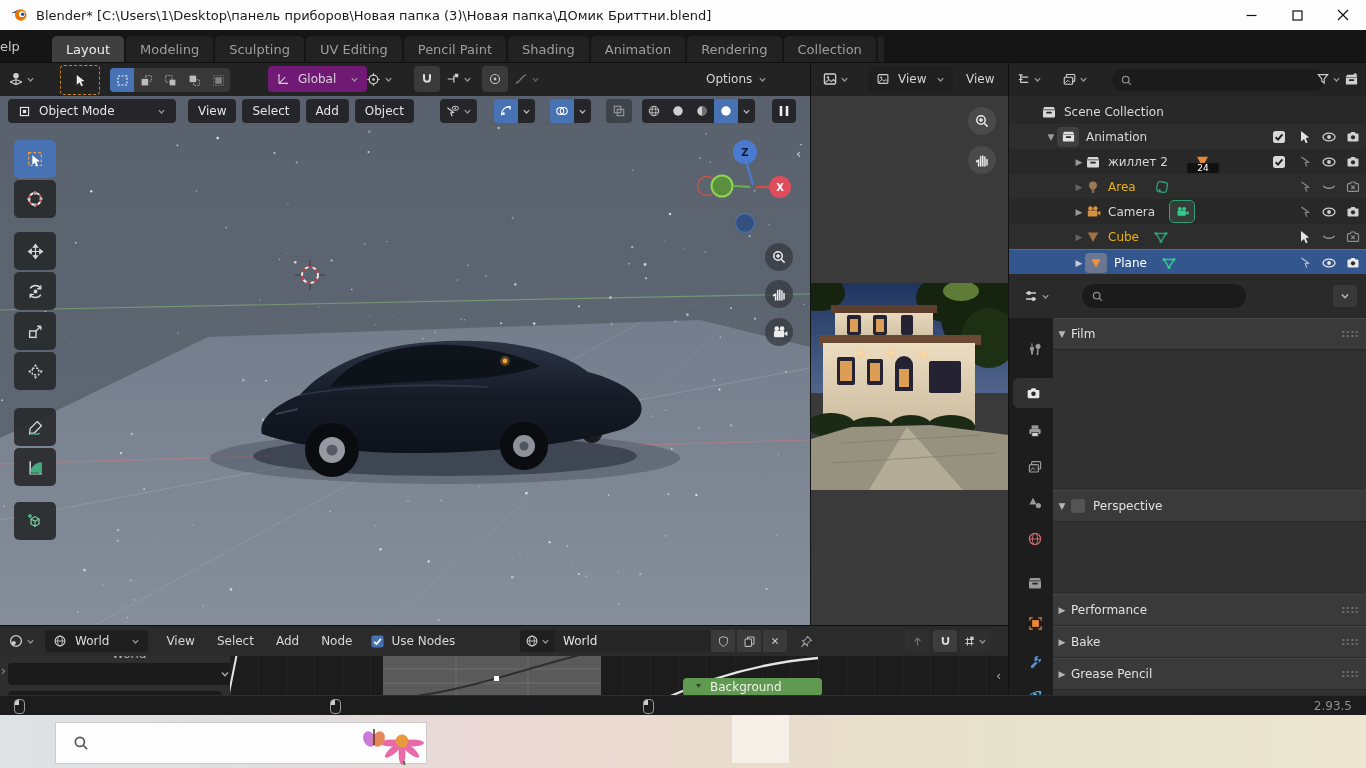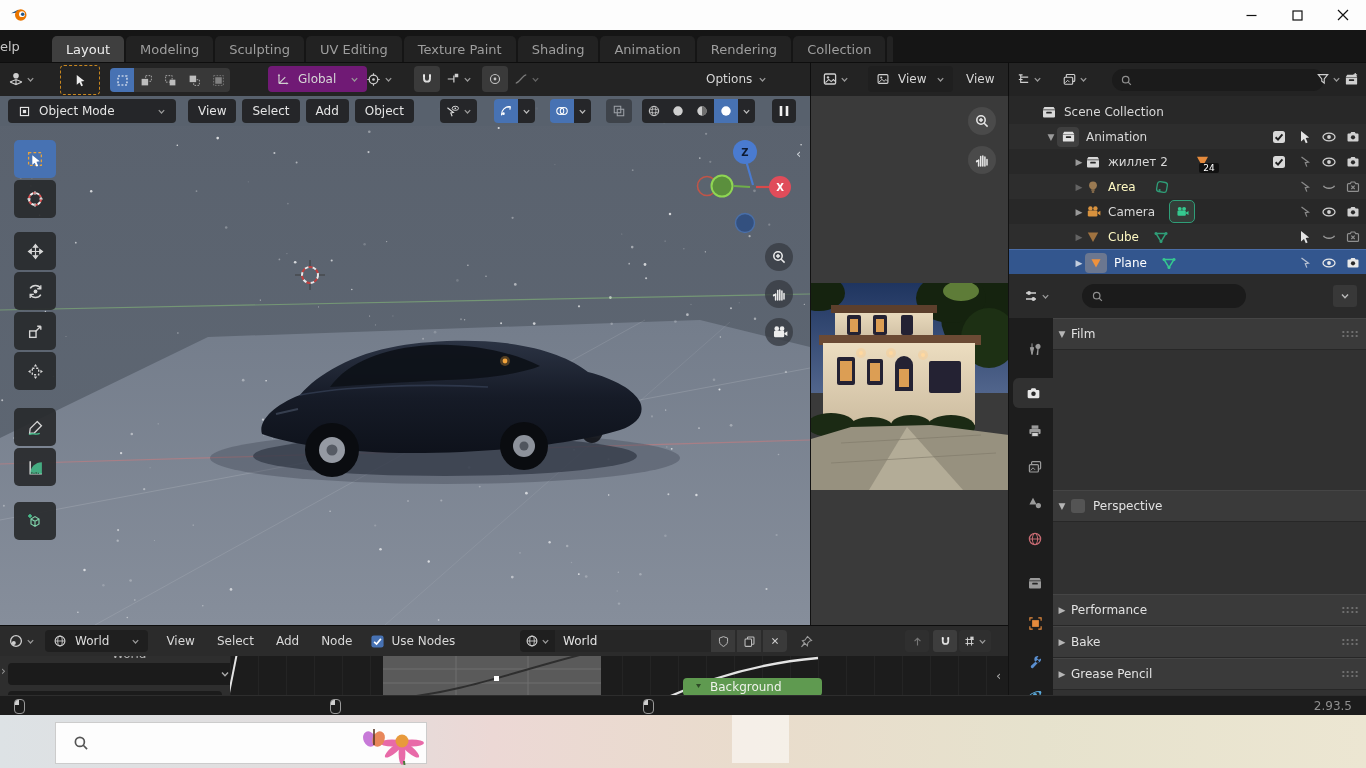--- a/index.html
+++ b/index.html
@@ -38,21 +38,21 @@
   .navball{position:absolute;border-radius:50%;display:flex;align-items:center;justify-content:center;
            font-size:10px;font-weight:bold;}
   .sidebtn{position:absolute;width:28px;height:28px;border-radius:50%;background:rgba(54,58,64,0.75);
            display:flex;align-items:center;justify-content:center;}
   
   #imgpane{left:810px;top:96px;width:198px;height:529px;background:#3a3a3a;border-left:1px solid #121212;}
   
   #outliner{left:1008px;top:96px;width:358px;height:178px;background:#282828;border-left:1px solid #121212;}
   .olrow{position:absolute;left:0;width:358px;height:25px;display:flex;align-items:center;font-size:12px;color:#d8d8d8;}
   .olrow .lbl{margin-left:7px;white-space:nowrap;}
-  .dim{color:#fef9c3;}
+  .dim{color:#eab308;}
   .tgl{margin-left:0;width:16px;height:16px;flex:0 0 16px;}
   .exp{width:12px;color:#9a9a9a;font-size:9px;text-align:center;flex:0 0 12px;}
   
   #props{left:1008px;top:274px;width:358px;height:421px;background:#313131;border-left:1px solid #121212;}
   #ptabs{position:absolute;left:0;top:44px;width:44px;height:377px;background:#1d1d1d;}
   .ptab{position:absolute;left:8px;width:36px;height:30px;display:flex;align-items:center;justify-content:center;color:#9a9a9a;}
   .ptab.active{left:4px;width:40px;background:#313131;border-radius:6px 0 0 6px;color:#e8e8e8;}
   .phead{position:absolute;left:44px;width:314px;background:#3a3a3a;display:flex;align-items:center;
          font-size:12px;color:#e2e2e2;border-bottom:1px solid #272727;border-top:1px solid #454545;}
   .tri{width:18px;text-align:center;font-size:9px;color:#b5b5b5;}
@@ -285,20 +285,21 @@
 
   <div id="titlebar" class="abs flex">
     <span class="i" style="margin:0 8px 0 10px">
       <svg width="18" height="14" viewBox="0 0 20 16">
           <path d="M1,6 L9,2 L12,5 Z" fill="#265787"></path>
           <circle cx="12" cy="8" r="6.6" fill="#ea7600"></circle>
           <circle cx="13.4" cy="7" r="3.4" fill="#ffffff"></circle>
           <circle cx="14.2" cy="7" r="2" fill="#265787"></circle>
         </svg>
     </span>
+    <span>Blender* [C:\Users\1\Desktop\панель приборов\Новая папка (3)\Новая папка\ДОмик Бриттни.blend]</span>
     <span style="flex:1"></span>
     <span class="wctl">
         <svg width="11" height="11" viewBox="0 0 11 11">
           <path d="M0.5,5.5 h10" stroke="#111" stroke-width="1.2"></path>
         </svg>
       </span>
     <span class="wctl">
         <svg width="11" height="11" viewBox="0 0 11 11">
           <rect x="1" y="1" width="9" height="9" fill="none" stroke="#111" stroke-width="1.2"></rect>
         </svg>
@@ -319,21 +320,21 @@
       <div class="wtab">
           <span>Modeling</span>
         </div>
       <div class="wtab">
           <span>Sculpting</span>
         </div>
       <div class="wtab">
           <span>UV Editing</span>
         </div>
       <div class="wtab">
-          <span>Texture Paint</span>
+          <span>Pencil Paint</span>
         </div>
       <div class="wtab">
           <span>Shading</span>
         </div>
       <div class="wtab">
           <span>Animation</span>
         </div>
       <div class="wtab">
           <span>Rendering</span>
         </div>
@@ -1061,21 +1062,21 @@
       <span style="width:64px"></span>
         <span class="exp">▶</span>
       <svg class="tgl" viewBox="0 0 16 16" style="color:#d8d8d8">
           <use href="#coll"></use>
         </svg>
       <span class="lbl">жиллет 2</span>
       <span style="position:relative;margin-left:26px">
         <svg width="17" height="17" viewBox="0 0 16 16" style="color:#e58a3c">
             <use href="#mobj"></use>
           </svg>
-        <span style="position:absolute;right:-8px;bottom:-3px;background:#111;color:#fff;font-size:9px;padding:0 4px;border-radius:2px">24</span>
+        <span style="position:absolute;right:-8px;bottom:-3px;background:#111;color:#fff;font-size:9px;padding:0 10px;border-radius:2px">24</span>
       </span>
       <span style="flex:1"></span>
       <svg class="tgl" viewBox="0 0 16 16">
           <use href="#chk"></use>
         </svg>
       <svg class="tgl" style="margin-left:10px;color:#8a8a8a" viewBox="0 0 16 16">
           <use href="#arro"></use>
         </svg>
       <svg class="tgl" style="margin-left:8px;color:#d0d0d0" viewBox="0 0 16 16">
           <use href="#eye"></use>

